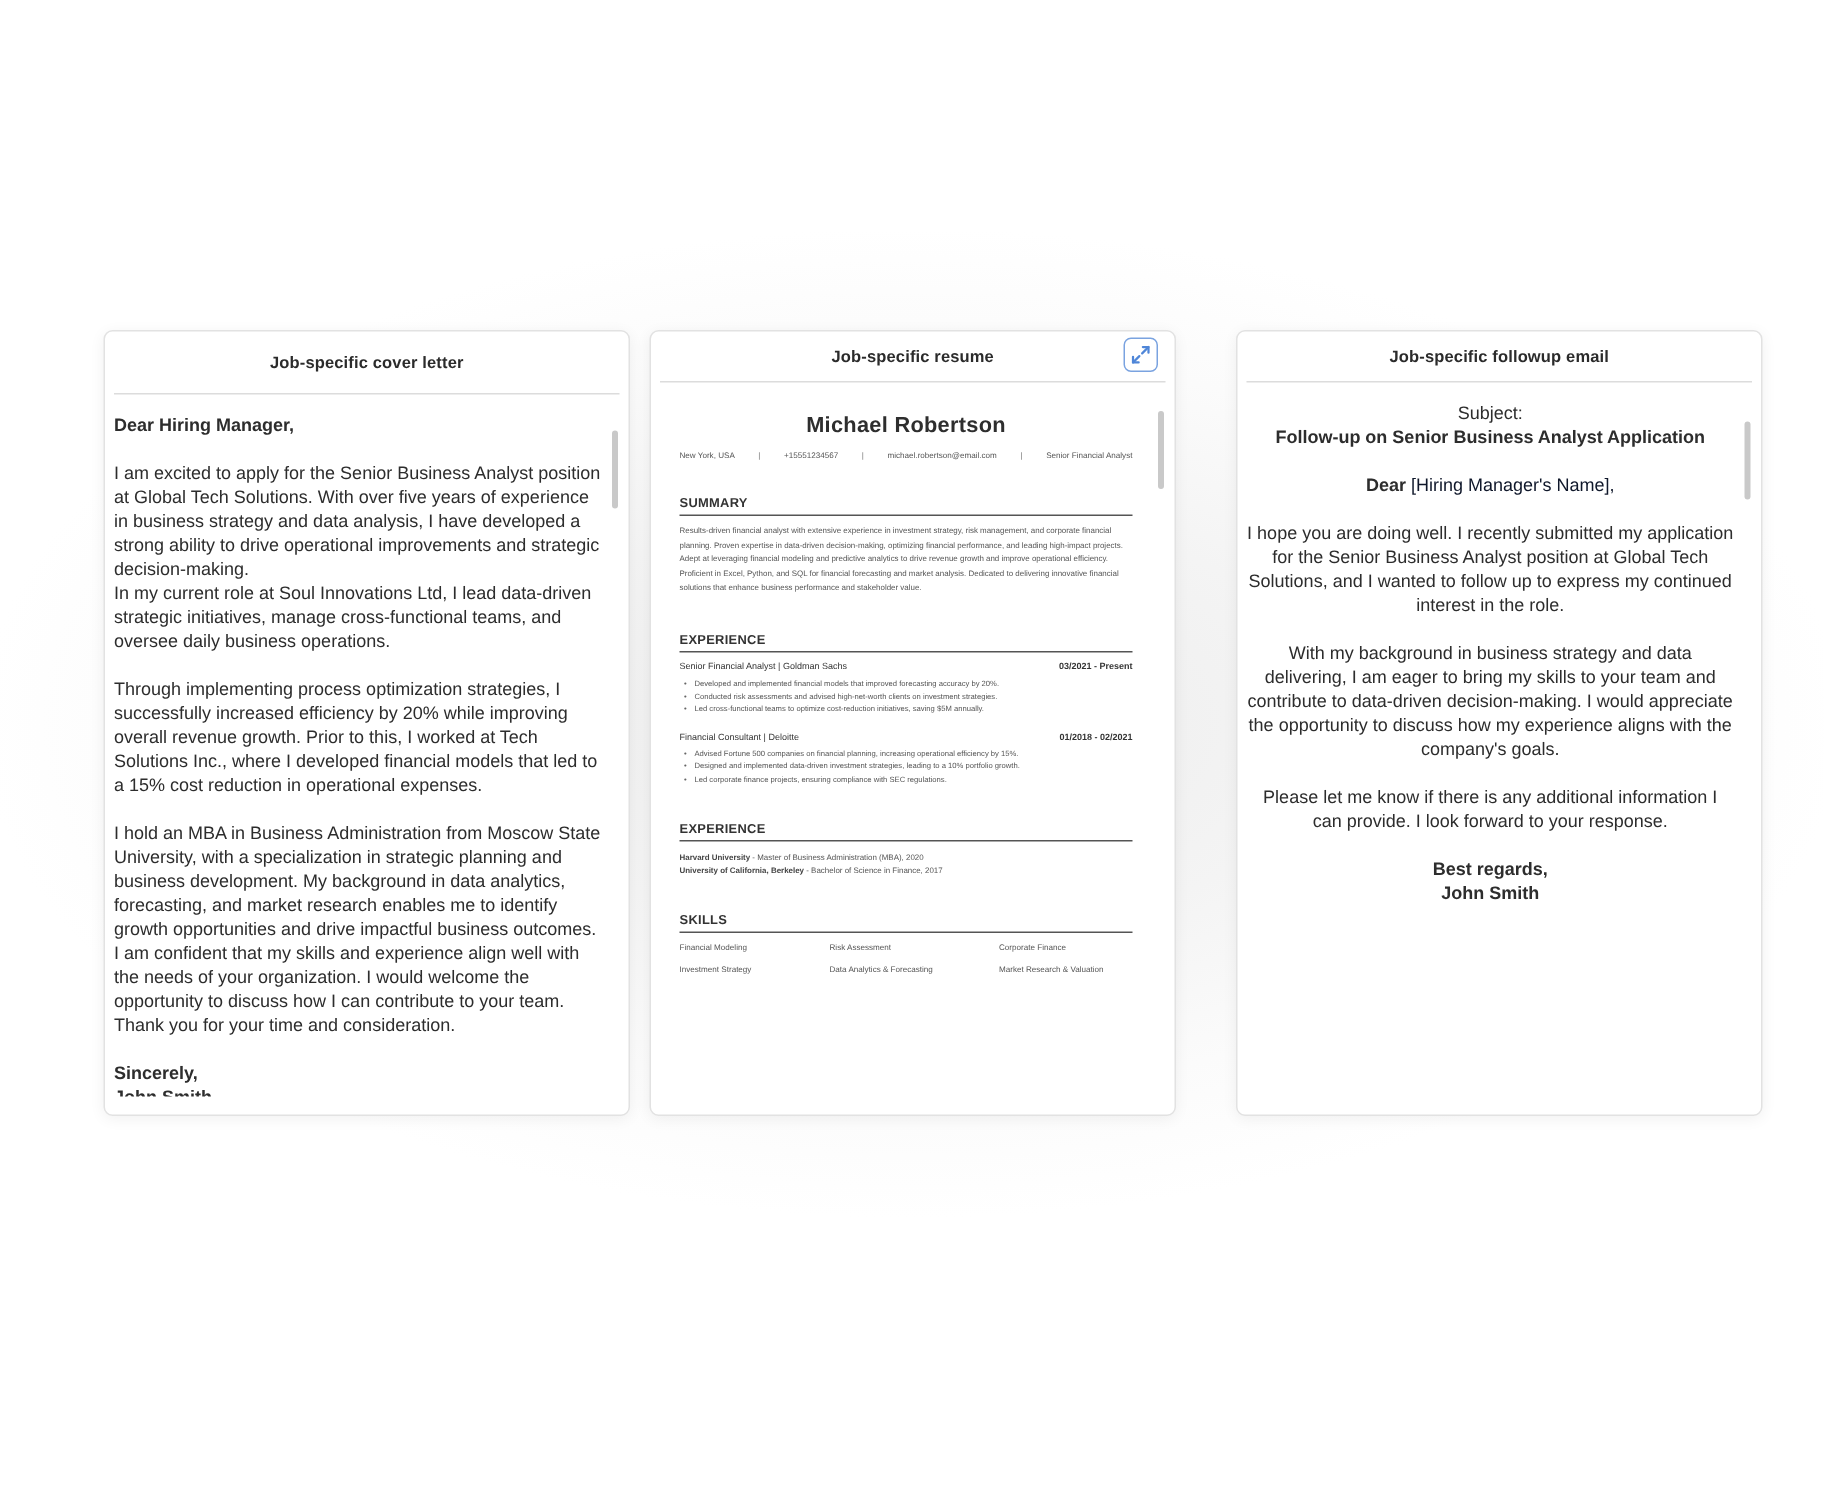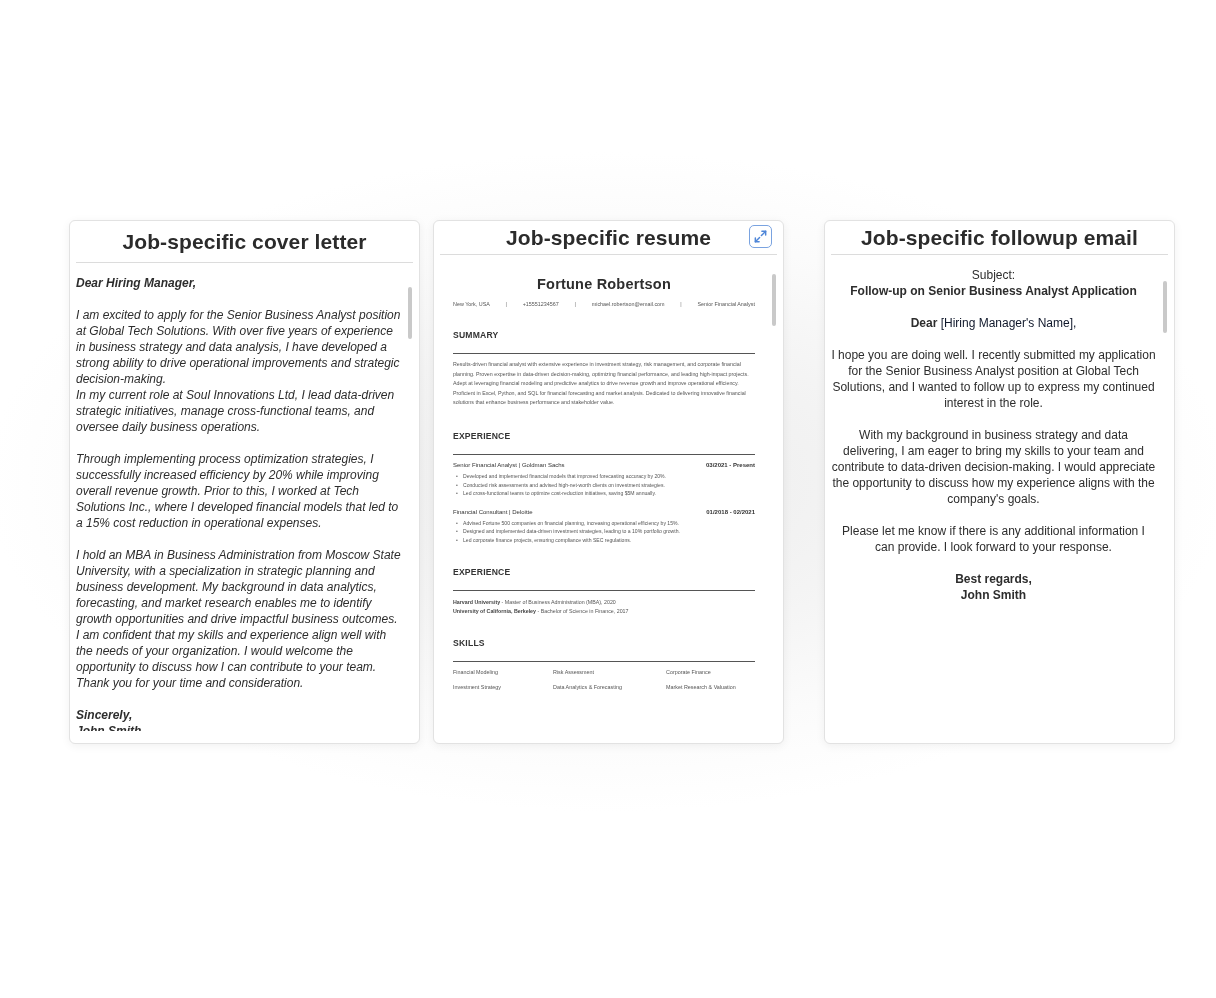--- a/index.html
+++ b/index.html
@@ -20,30 +20,30 @@
   .panel.p1 { left: 69px; }
   .panel.p2 { left: 433px; }
   .panel.p3 { left: 824px; text-align: center; }
 
   .panel-header {
     position: absolute; left: 6px; right: 6px; top: 0; height: 42px;
     border-bottom: 1px solid #dcdcdc;
     display: flex; align-items: center; justify-content: center;
   }
   .p2 .panel-header, .p3 .panel-header { height: 34px; }
-  .panel-title { font-size: 21px; font-weight: bold; color: #2b2b2b; letter-spacing: 0.1px; }
+  .panel-title { font-size: 11px; font-weight: bold; color: #2b2b2b; letter-spacing: 0.1px; }
 
   .expand-btn {
     position: absolute; right: 5px; top: 4px; width: 23px; height: 23px;
     border: 1px solid #7aa3e0; border-radius: 5px; background: #fff;
     display: flex; align-items: center; justify-content: center; cursor: pointer;
   }
 
   .scroll-area { position: absolute; left: 0; right: 0; bottom: 12px; overflow: hidden; }
-  .p1 .scroll-area { top: 48px; font-style: italic; }
+  .p1 .scroll-area { top: 48px; }
   .p2 .scroll-area { top: 40px; }
   .p3 .scroll-area { top: 40px; }
 
   .scrollbar {
     position: absolute; width: 4px; border-radius: 2px; background: #c9c9c9;
   }
   .p1 .scrollbar { right: 7px; top: 66px; height: 52px; }
   .p2 .scrollbar { right: 7px; top: 53px; height: 52px; }
   .p3 .scrollbar { right: 7px; top: 60px; height: 52px; }
 
@@ -53,21 +53,21 @@
   .letter .b { font-weight: bold; }
   .letter .ph { color: #0f172a; }
 
   
   .resume { padding: 0 28px 0 19px; color: #333; }
   .r-name { text-align: center; font-size: 14.5px; font-weight: bold; color: #2e2e2e; margin-top: 15px; letter-spacing: 0.2px; }
   .r-contact { display: flex; justify-content: space-between; font-size: 5.4px; color: #555; margin-top: 9px; padding: 0 0 0 0; }
   .r-contact .sep { color: #777; }
   .r-section { margin-top: 23px; }
   .r-section:first-of-type { margin-top: 25px; }
-  .r-h { font-size: 8.6px; font-weight: bold; color: #333; padding-bottom: 13px; border-bottom: 1px solid #555; letter-spacing: 0.2px; }
+  .r-h { font-size: 8.6px; font-weight: bold; color: #333; padding-bottom: 3px; border-bottom: 1px solid #555; letter-spacing: 0.2px; }
   .r-text { font-size: 5.3px; line-height: 9.6px; color: #555; margin-top: 6px; }
   .r-job { margin-top: 7px; }
   .r-job + .r-job { margin-top: 11px; }
   .r-job-head { display: flex; justify-content: space-between; font-size: 6px; color: #333; }
   .r-job-date { font-weight: bold; }
   .r-bullets { list-style: none; margin-top: 4px; width: 236px; }
   .r-bullets li { position: relative; padding-left: 10px; font-size: 5.1px; line-height: 8.2px; color: #555; margin-bottom: 0.5px; }
   .r-bullets li::before { content: "•"; position: absolute; left: 3px; top: 0; color: #666; }
   .r-edu { font-size: 5.3px; line-height: 8.4px; color: #555; margin-top: 7px; }
   .r-edu .b { font-weight: bold; color: #444; }
@@ -104,21 +104,21 @@
         <svg width="15" height="15" viewBox="0 0 16 16" fill="none" stroke="#4f86d8" stroke-width="1.6" stroke-linecap="round" stroke-linejoin="round">
           <path d="M9.5 2.5H13.5V6.5"></path>
             <path d="M13.5 2.5L9 7"></path>
           <path d="M6.5 13.5H2.5V9.5"></path>
             <path d="M2.5 13.5L7 9"></path>
         </svg>
       </div>
     </div>
     <div class="scroll-area">
       <div class="resume">
-        <div class="r-name">Fortune Robertson</div>
+        <div class="r-name">Michael Robertson</div>
         <div class="r-contact">
           <span>New York, USA</span>
           <span class="sep">|</span>
           <span>+15551234567</span>
           <span class="sep">|</span>
           <span>michael.robertson@email.com</span>
           <span class="sep">|</span>
           <span>Senior Financial Analyst</span>
         </div>
 

